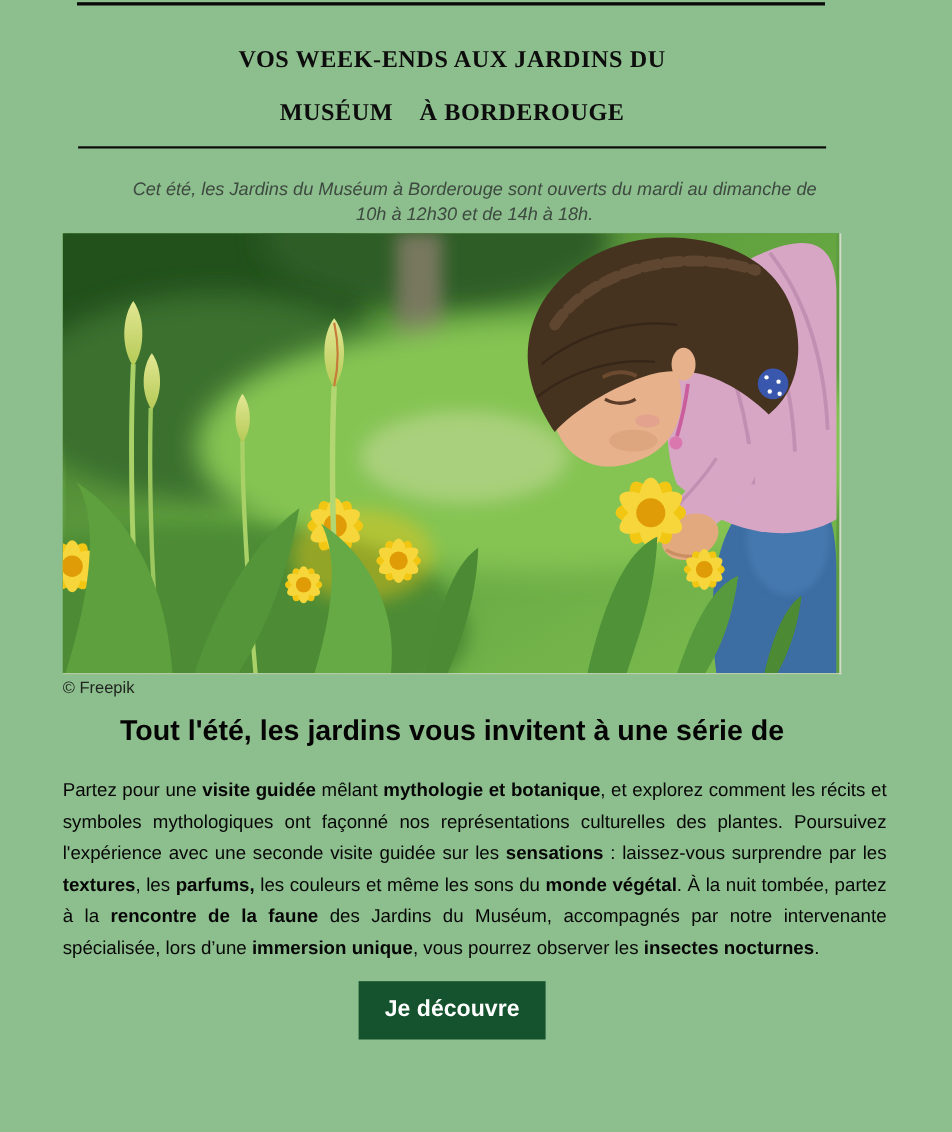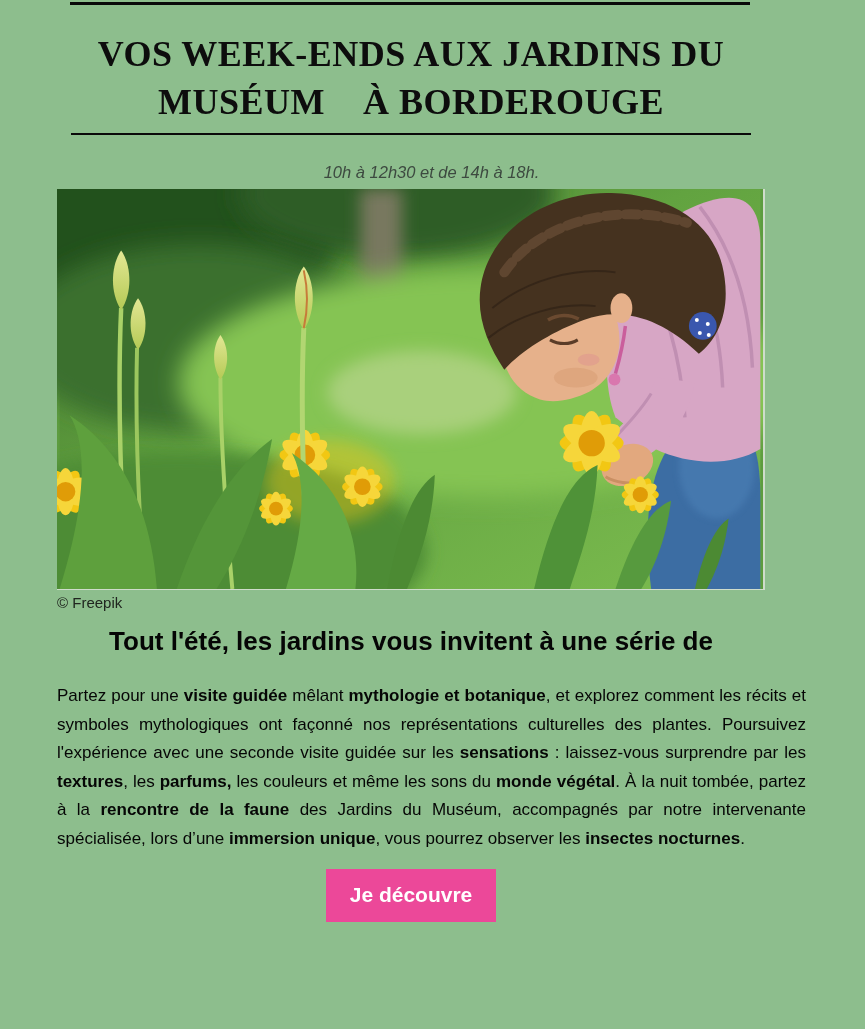--- a/index.html
+++ b/index.html
@@ -14,21 +14,21 @@
 
   .rule { background: #0a0a0a; }
   .rule-top { margin: 2px 0 0 13px; width: 680px; height: 3px; }
   .rule-title { margin: 7px 0 0 14px; width: 680px; height: 2px; }
 
   .title {
     margin: 25px 0 0 13px; width: 682px;
     text-align: center;
     font-family: "Liberation Serif", serif;
     font-weight: bold;
-    font-size: 36px; line-height: 48px;
+    font-size: 22px; line-height: 48px;
     color: #0d0d0d;
     letter-spacing: .5px;
   }
 
   .subtitle {
     margin-top: 26px; width: 749px;
     text-align: center;
     font-style: italic;
     font-size: 16.5px; line-height: 23px;
     color: #3d4a40;
@@ -66,21 +66,21 @@
     color: #060606;
   }
   .paragraph .b { font-weight: bold; }
 
   .cta-row { margin: 16px 0 0 13px; width: 682px; text-align: center; }
   .cta-button {
     display: inline-block;
     min-width: 170px;
     box-sizing: border-box;
     padding: 14px 20px 15px;
-    background: #ec4899;
+    background: #14532d;
     color: #ffffff;
     font-weight: bold;
     font-size: 21px;
     border: none;
     cursor: pointer;
     font-family: "Liberation Sans", sans-serif;
   }
 </style>
 </head>
 <body>
@@ -90,20 +90,21 @@
   <div class="rule rule-top"></div>
 
   <h1 class="title" style="margin-top:25px;margin-bottom:0;">
     <div>VOS WEEK-ENDS AUX JARDINS DU</div>
     <div>MUSÉUM&nbsp;&nbsp;&nbsp;&nbsp;À BORDEROUGE</div>
   </h1>
 
   <div class="rule rule-title"></div>
 
   <div class="subtitle">
+    <div>Cet été, les Jardins du Muséum à Borderouge sont ouverts du mardi au dimanche de</div>
     <div>10h à 12h30 et de 14h à 18h.</div>
   </div>
 
   <div class="photo">
 
     <svg width="706" height="400" viewBox="0 0 706 403">
       <defs>
         <linearGradient id="gBg" x1="0" y1="0" x2="1" y2="1">
           <stop offset="0" stop-color="#40722c"></stop>
           <stop offset="0.45" stop-color="#62a340"></stop>

